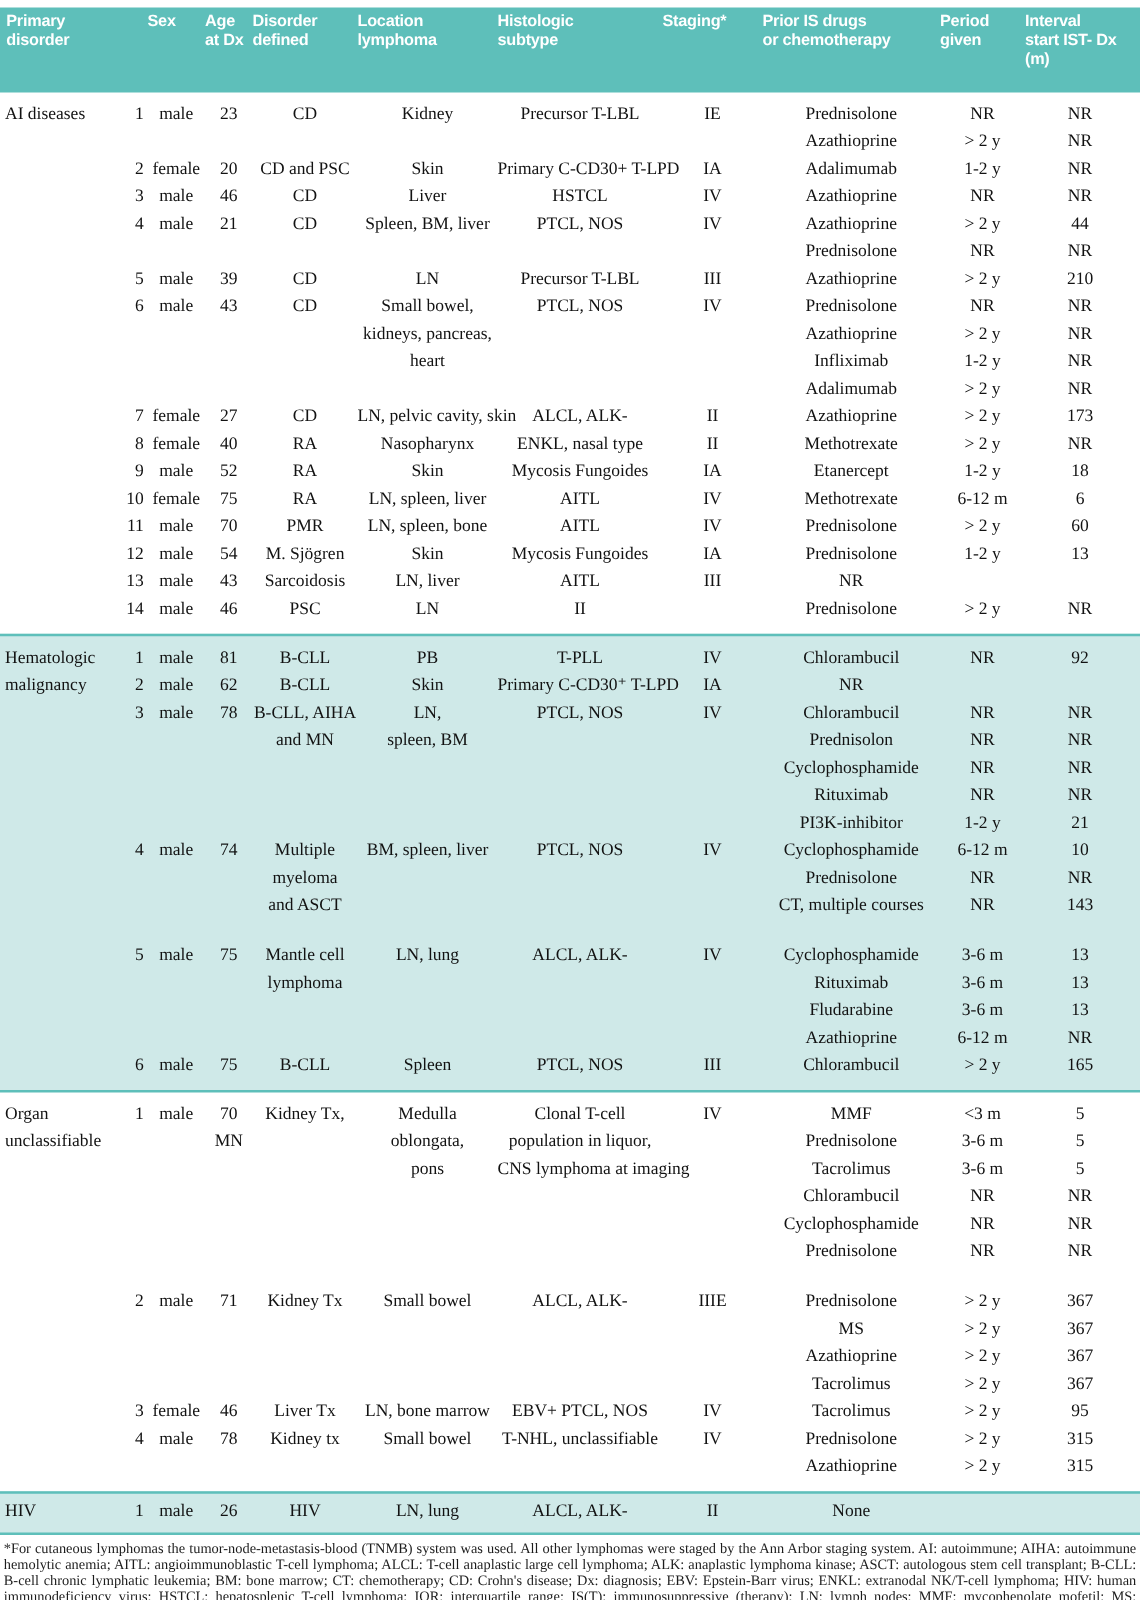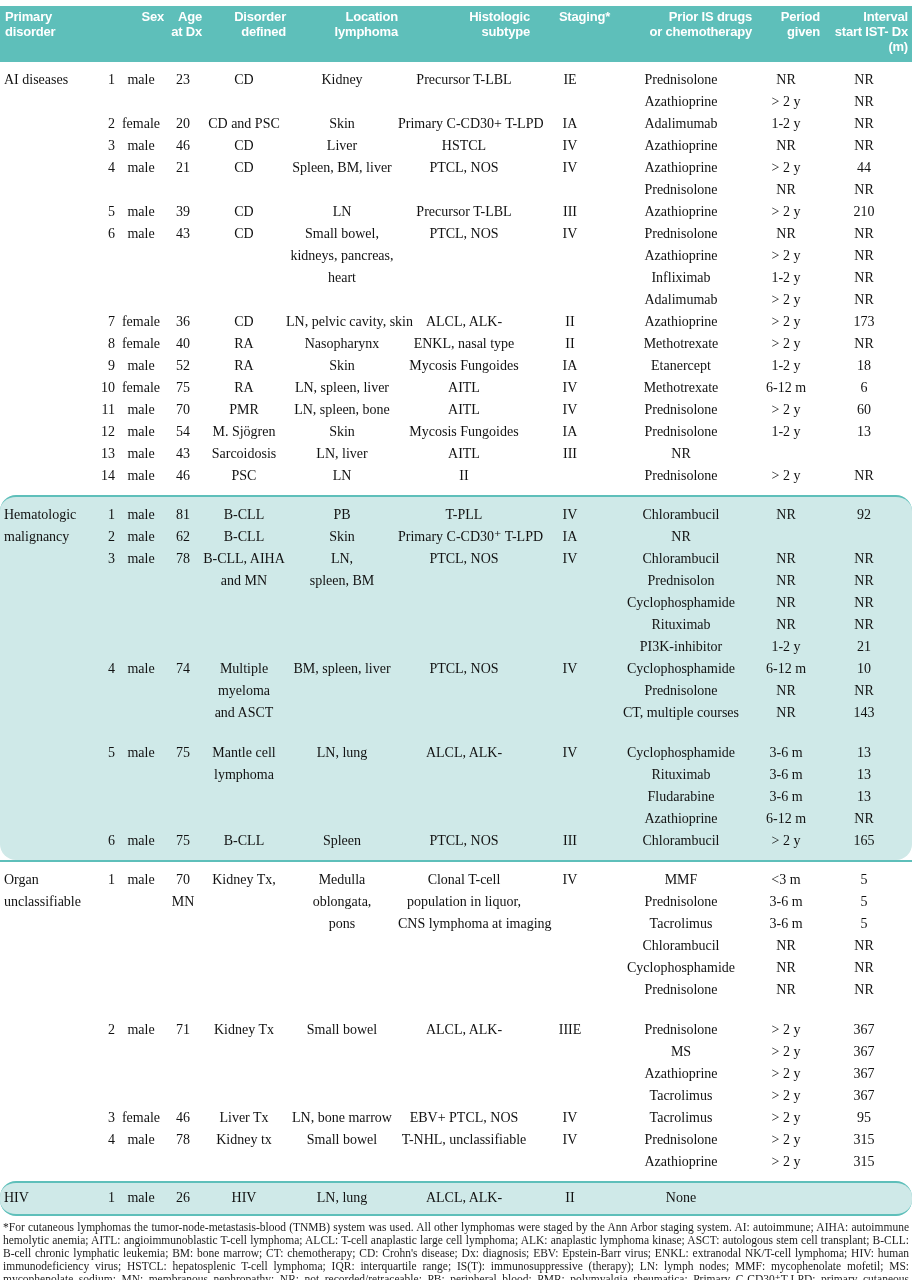--- a/index.html
+++ b/index.html
@@ -17,34 +17,34 @@
     --band:#cfe9e8;
     --cols:94px 20px 46px 38px 84px 112px 132px 80px 142px 68px 88px;
   }
 
   
   .thead{
     background:var(--teal);
     color:#ffffff;
     display:grid;
     grid-template-columns:var(--cols);
-    padding:3px 0 8px 4px;
+    padding:3px 0 20px 4px;
     font-family:"Liberation Sans","DejaVu Sans",sans-serif;
     font-weight:700;
     font-size:13px;
     line-height:15px;
     letter-spacing:-0.2px;
     align-items:start;
   }
-  .th{white-space:pre-line;text-align:right;}
+  .th{white-space:pre-line;text-align:left;}
   .th.first{text-align:left;padding-left:1px;}
 
   
   .section{padding:7px 0 8px 4px;}
-  .section.band{background:var(--band);border-radius:16px;}
+  .section.band{background:var(--band);}
   .section.line-top{border-top:2px solid var(--teal);}
   .section.line-bottom{border-bottom:2px solid var(--teal);}
   .section.hiv-pad{padding:4px 16px 5px 4px;}
 
   
   .patient{
     display:grid;
     grid-template-columns:var(--cols);
     align-items:start;
   }
@@ -224,21 +224,21 @@
               <div class="c">Adalimumab</div>
               <div class="c">&gt; 2 y</div>
               <div class="c">NR</div>
             </div>
           </div>
         </div>
         <div class="patient">
           <div class="c primary"></div>
           <div class="c num">7</div>
           <div class="c">female</div>
-          <div class="c">36</div>
+          <div class="c">27</div>
           <div class="c">CD</div>
           <div class="c">LN, pelvic cavity, skin</div>
           <div class="c">ALCL, ALK-</div>
           <div class="c">II</div>
           <div class="drugs">
             <div class="drug-line">
               <div class="c">Azathioprine</div>
               <div class="c">&gt; 2 y</div>
               <div class="c">173</div>
             </div>

